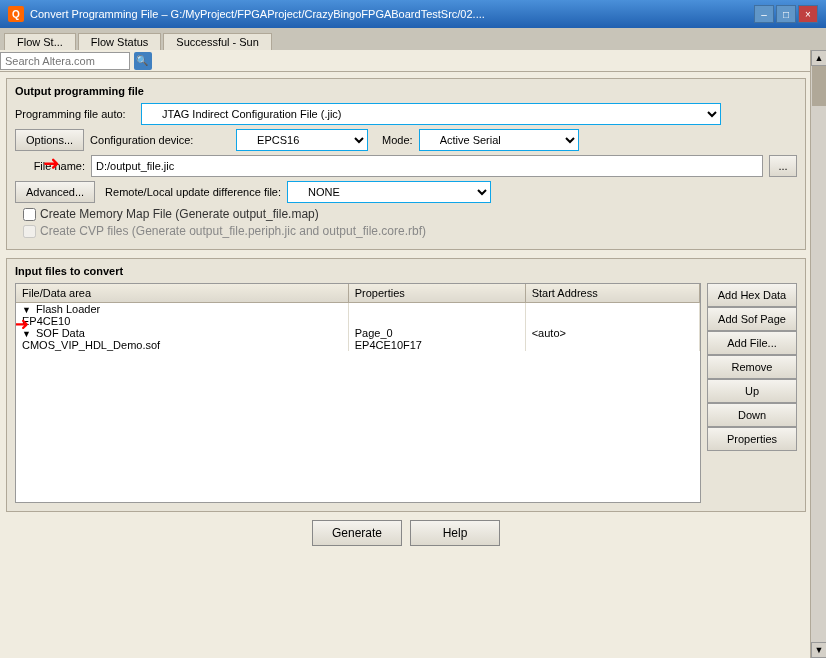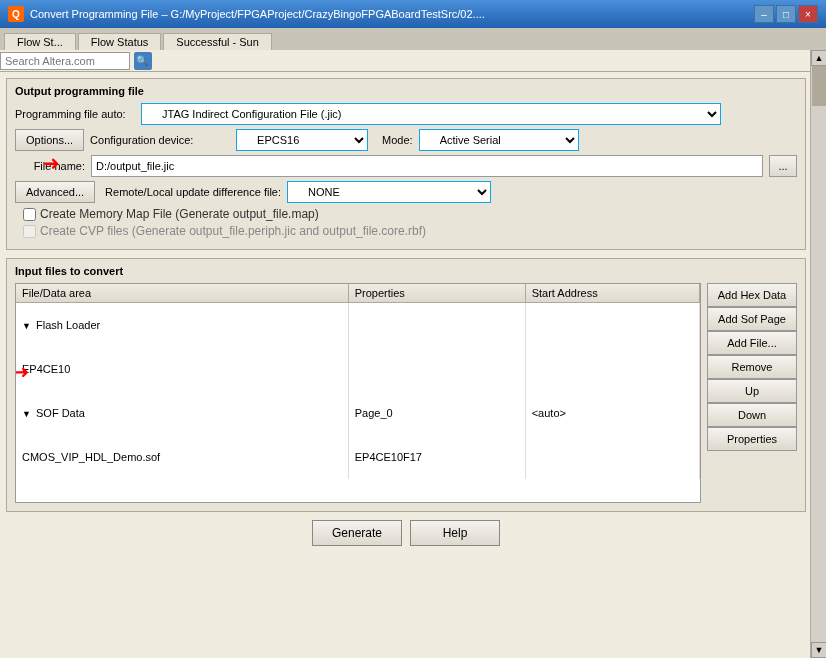--- a/index.html
+++ b/index.html
@@ -192,21 +192,21 @@
     .data-table th {
       background: linear-gradient(to bottom, #f0ece0, #ddd9ce);
       border-bottom: 1px solid #b0a898;
       border-right: 1px solid #b0a898;
       padding: 3px 6px;
       text-align: left;
       font-weight: normal;
       white-space: nowrap;
     }
     .data-table td {
-      padding: 16px 6px;
+      padding: 0 6px;
       border-right: 1px solid #e0dcd0;
       vertical-align: top;
     }
     .tree-row td { font-size: 11px; }
     .tree-indent { padding-left: 16px; }
     .tree-indent-2 { padding-left: 28px; }
     .triangle { font-size: 9px; margin-right: 2px; }
 
     
     .right-buttons {

